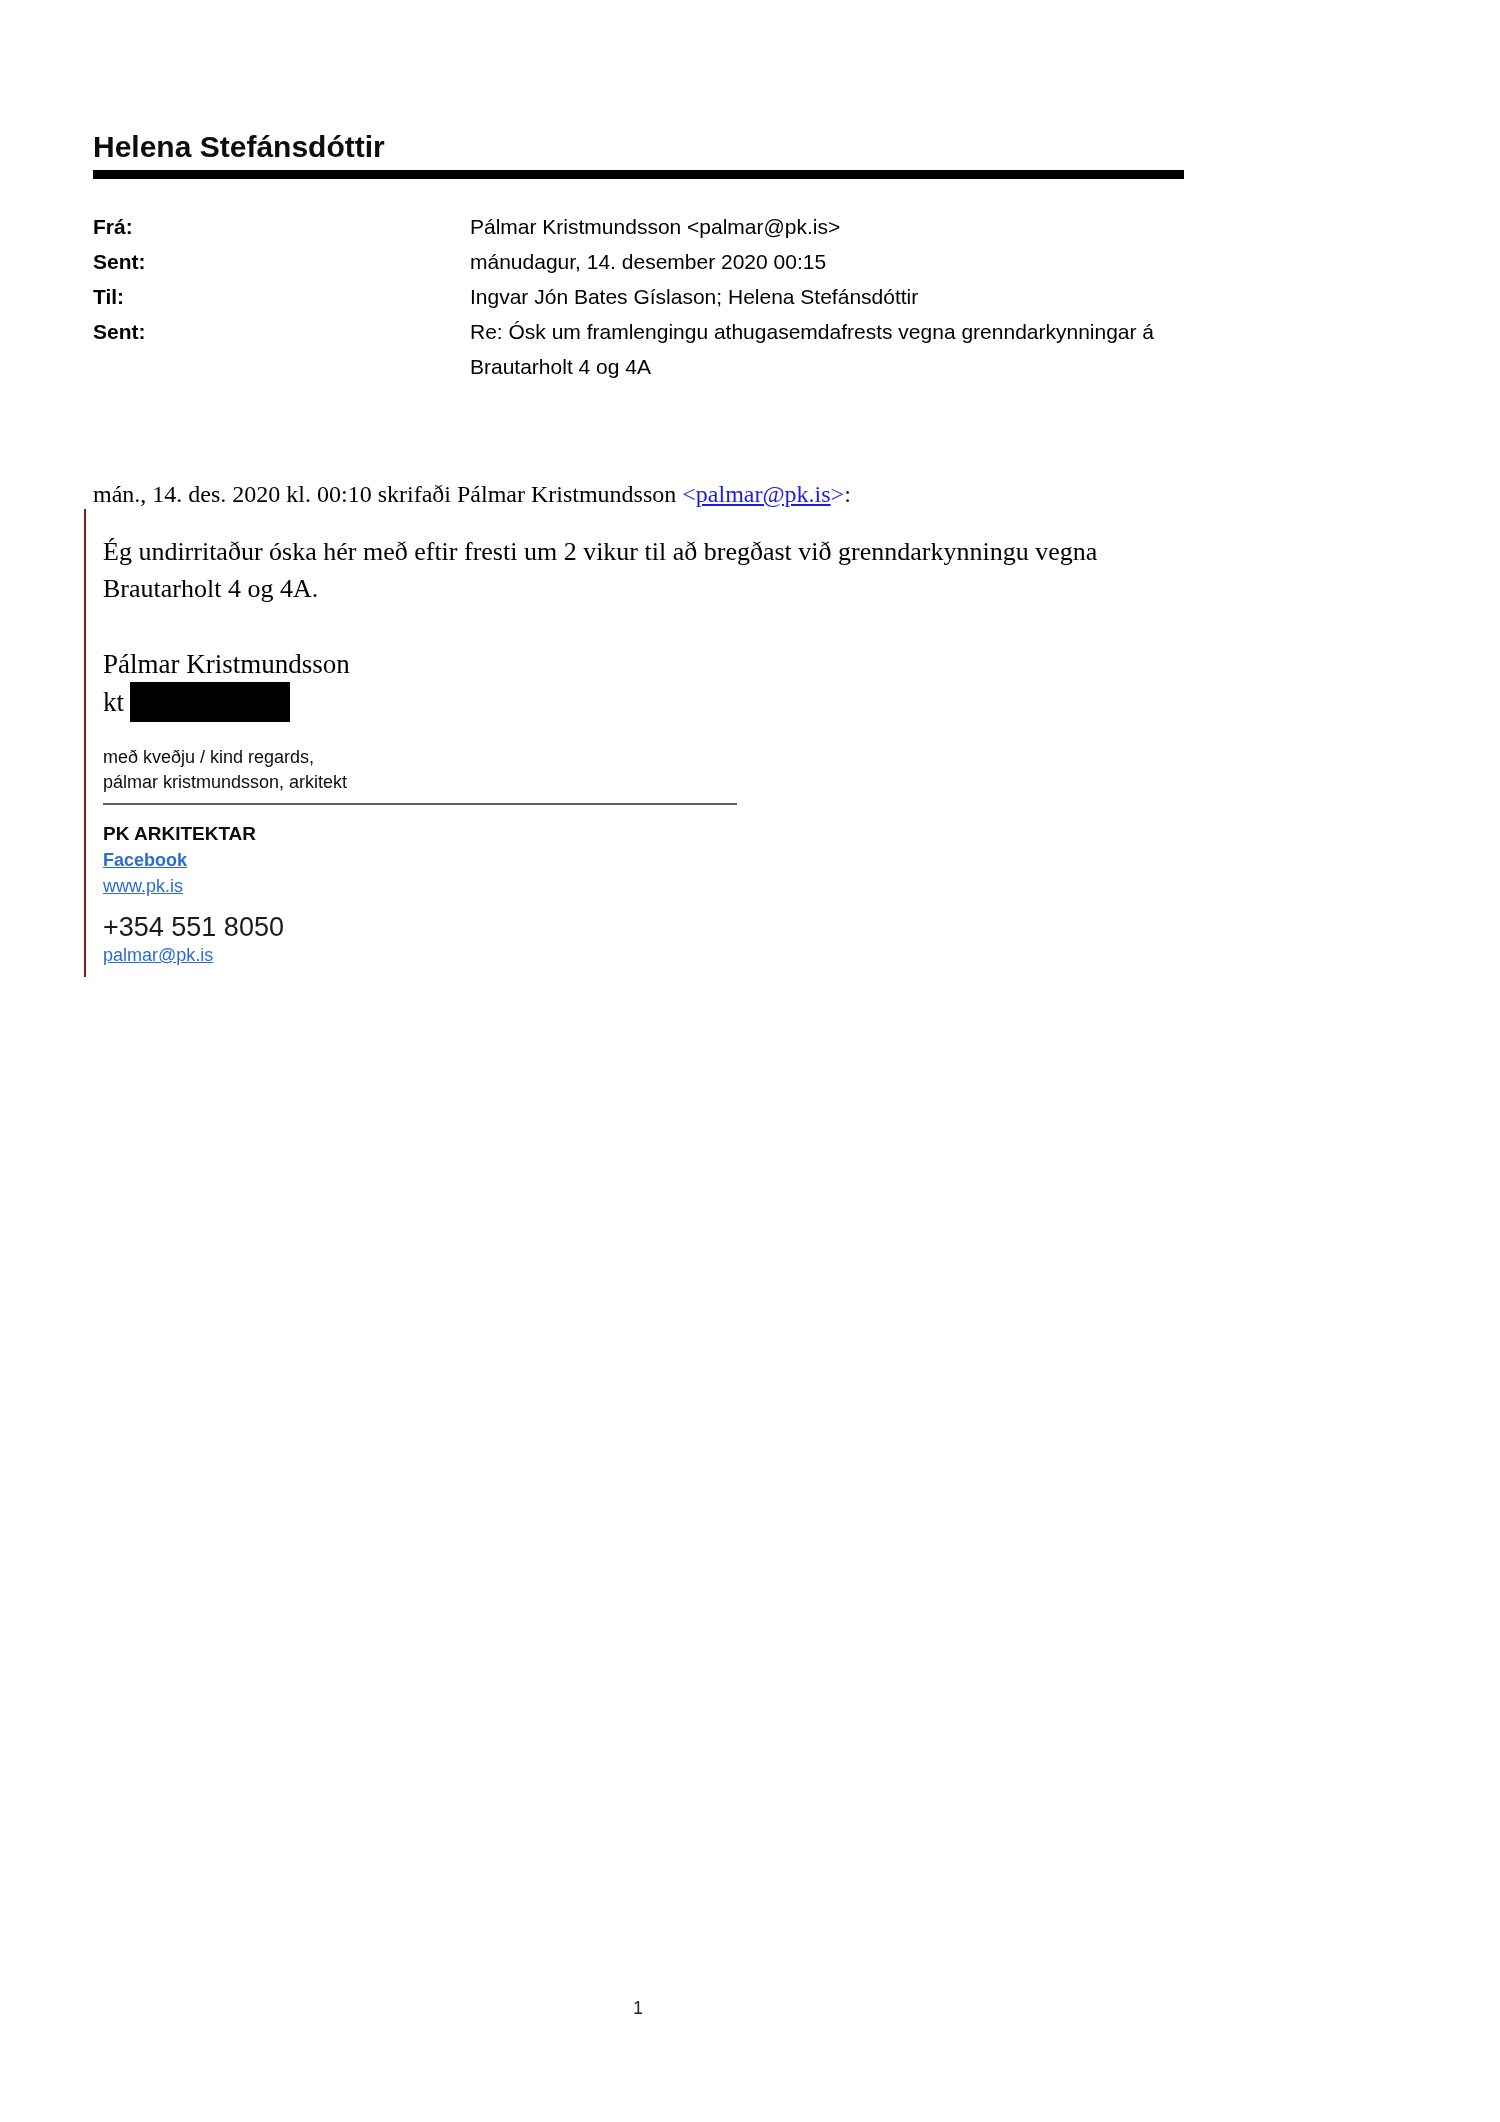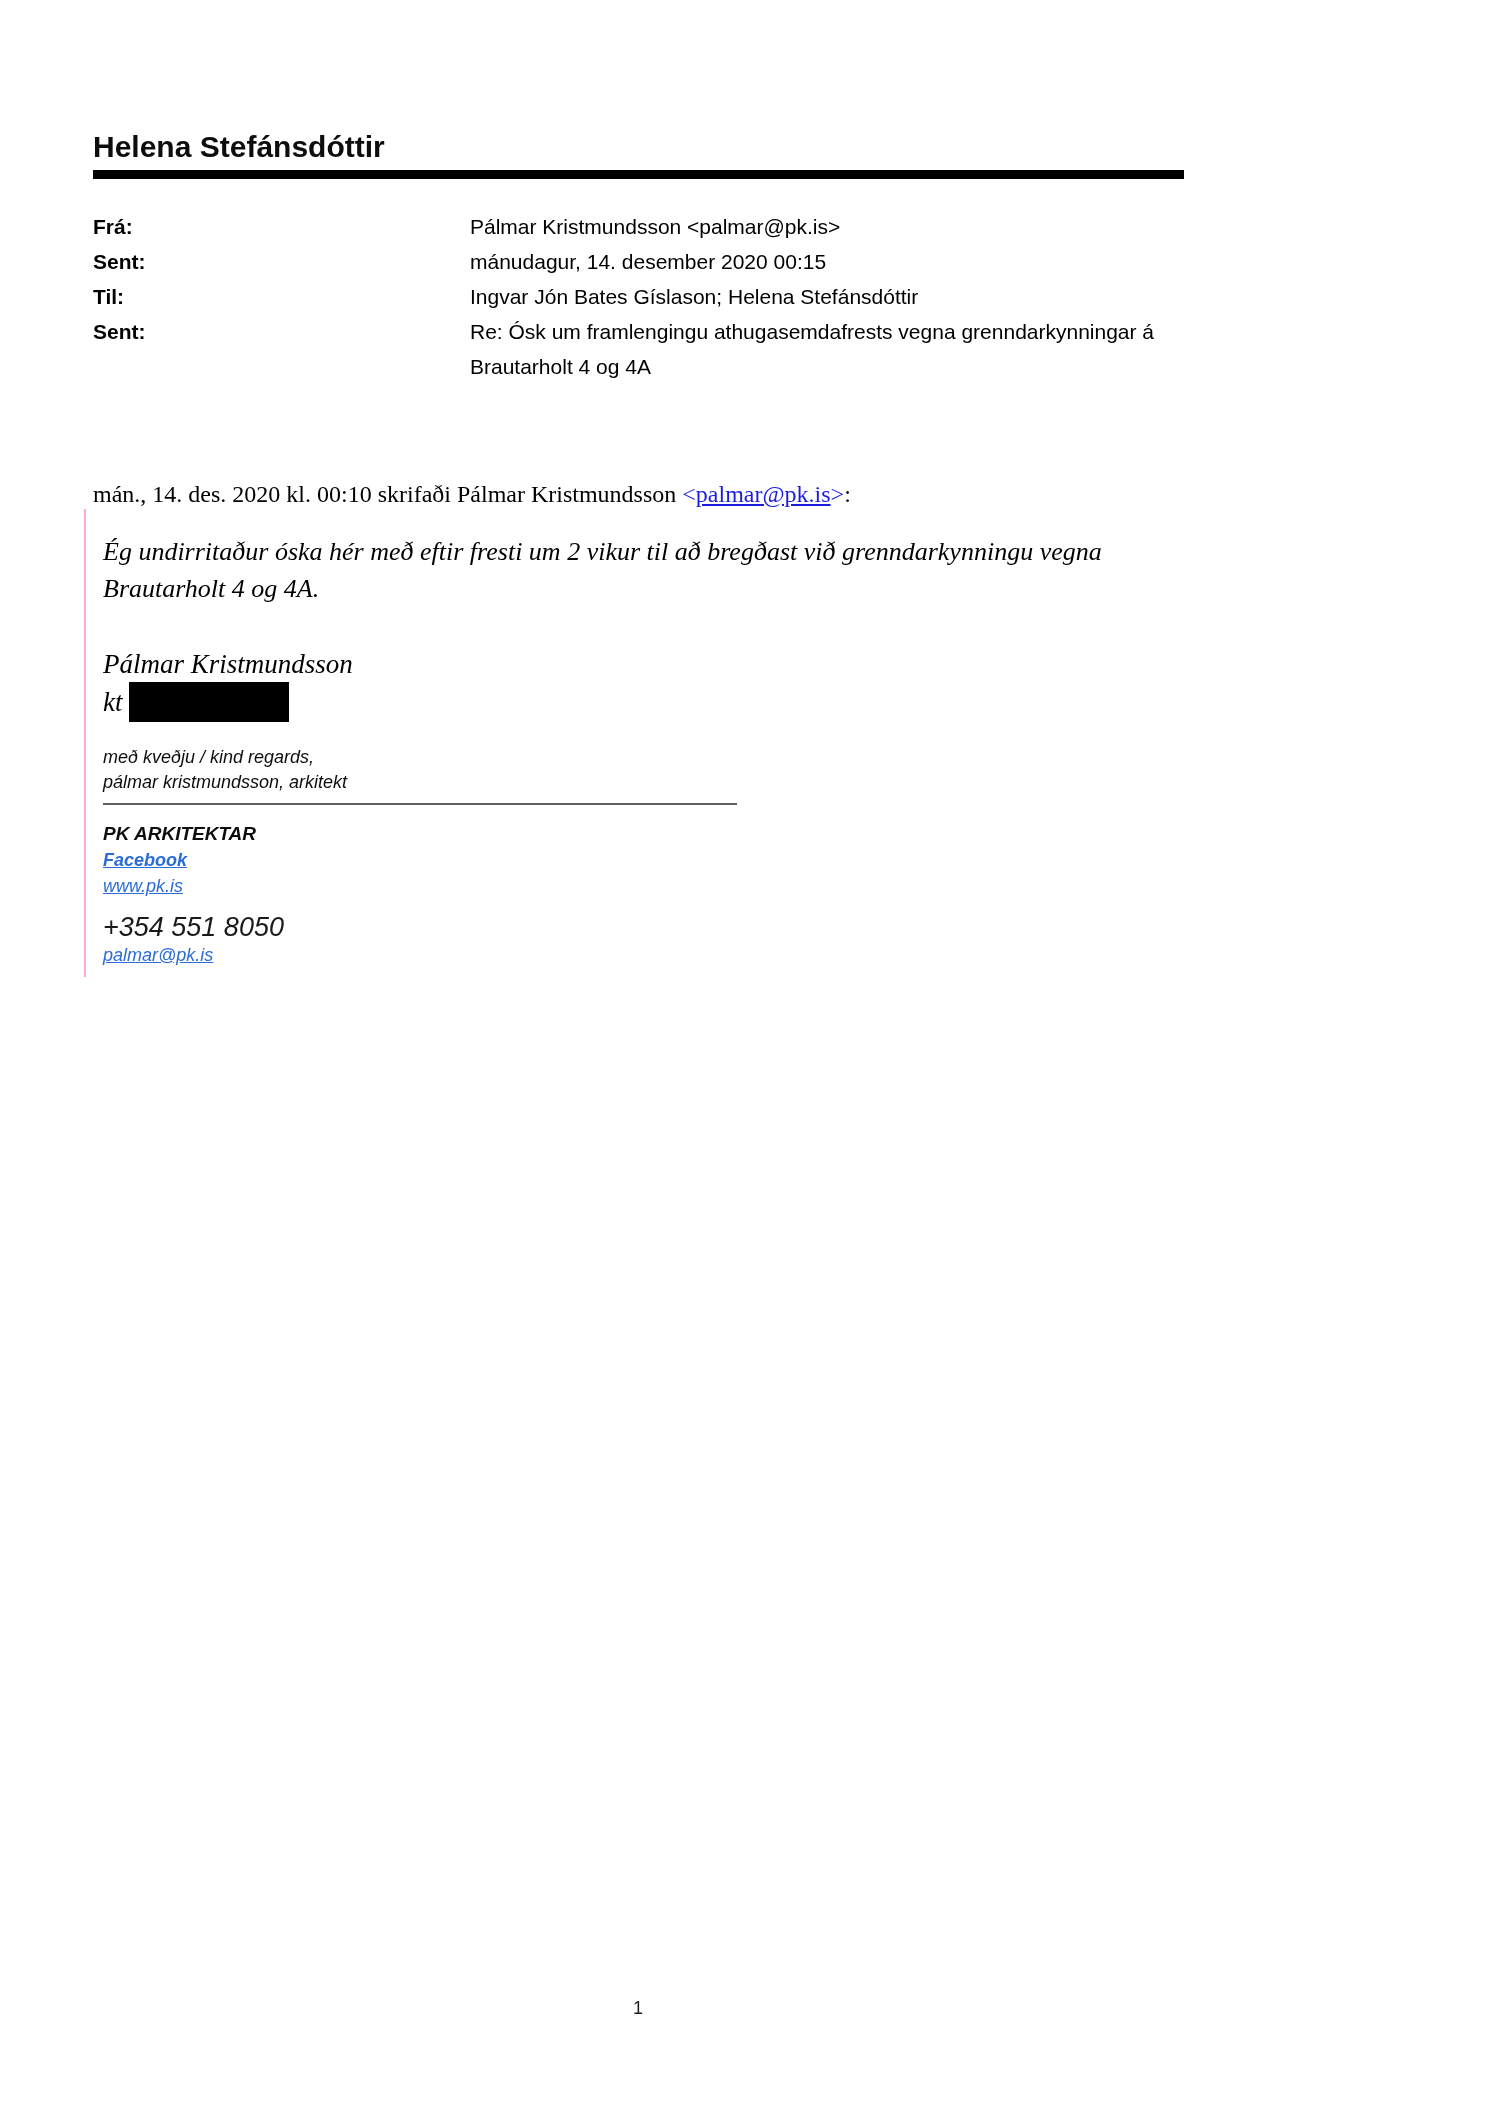--- a/index.html
+++ b/index.html
@@ -17,23 +17,22 @@
   .field-value { max-width:810px; line-height:35px; }
 
   .intro {
     margin:95px 0 0 0; font-family:"Liberation Serif",serif;
     font-size:24px; line-height:30px; color:#000;
   }
   .serif-link { color:#1c1ce0; text-decoration:underline; cursor:pointer; }
   .bracket { color:#1c1ce0; }
 
   .quoted {
-    margin-left:-9px; border-left:2px solid #f9a8d4;
+    margin-left:-9px; border-left:2px solid #7f1d1d;
     padding:24px 0 10px 17px;
-    font-style:italic;
   }
   .body-text {
     margin:0; font-family:"Liberation Serif",serif;
     font-size:26px; line-height:37px; max-width:1290px;
   }
   .signer { margin:40px 0 0 0; font-family:"Liberation Serif",serif; font-size:27px; line-height:34px; }
   .kt-line { margin:0; font-family:"Liberation Serif",serif; font-size:27px; line-height:42px; }
   .redaction { display:inline-block; width:160px; height:40px; background:#000; vertical-align:-11px; margin-left:6px; }
 
   .sig-small { margin-top:22px; font-size:18px; line-height:25px; color:#0d0d0d; }

